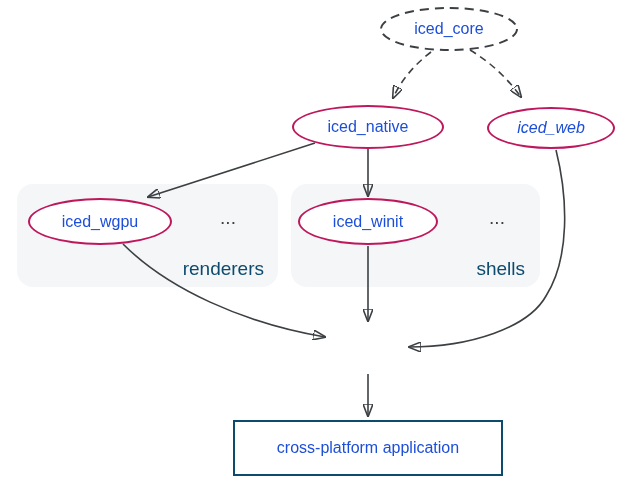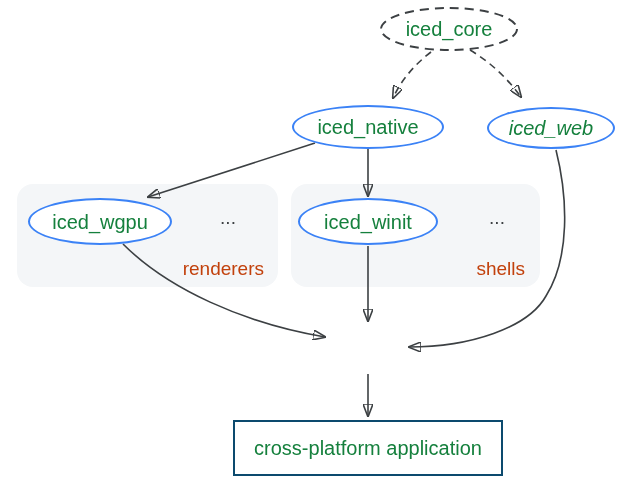--- a/index.html
+++ b/index.html
@@ -24,21 +24,21 @@
     z-index: 1;
   }
   .group-box.renderers { left: 17px;  top: 184px; width: 261px; height: 103px; }
   .group-box.shells    { left: 291px; top: 184px; width: 249px; height: 103px; }
 
   .group-label {
     position: absolute;
     z-index: 4;
     font-size: 19px;
     line-height: 22px;
-    color: #c2410c;
+    color: #0c4a6e;
     text-align: right;
     width: 110px;
   }
   .group-label.renderers-label { left: 154px; top: 258px; }
   .group-label.shells-label    { left: 415px; top: 258px; }
 
   .dots {
     position: absolute;
     z-index: 4;
     font-size: 19px;
@@ -61,26 +61,26 @@
   svg.edges path.dashed { stroke-dasharray: 7 5; }
 
   
   .node {
     position: absolute;
     z-index: 3;
     display: flex;
     align-items: center;
     justify-content: center;
     box-sizing: border-box;
-    font-size: 20px;
+    font-size: 16px;
     line-height: 22px;
-    color: #15803d;
+    color: #1d4ed8;
     background: #ffffff;
   }
-  .ellipse { border: 2px solid #3b82f6; border-radius: 50%; }
+  .ellipse { border: 2px solid #be185d; border-radius: 50%; }
 
   .node.iced-core   { left: 380px; top: 7px;   width: 138px; height: 44px;
                       border: none; background: transparent; } 
   .node.iced-native { left: 292px; top: 105px; width: 152px; height: 44px; }
   .node.iced-web    { left: 487px; top: 107px; width: 128px; height: 42px; font-style: italic; }
   .node.iced-wgpu   { left: 28px;  top: 198px; width: 144px; height: 47px; }
   .node.iced-winit  { left: 298px; top: 198px; width: 140px; height: 47px; }
   .node.iced        { left: 329px; top: 325px; width: 77px;  height: 48px; }
 
   .node.app-rect {

